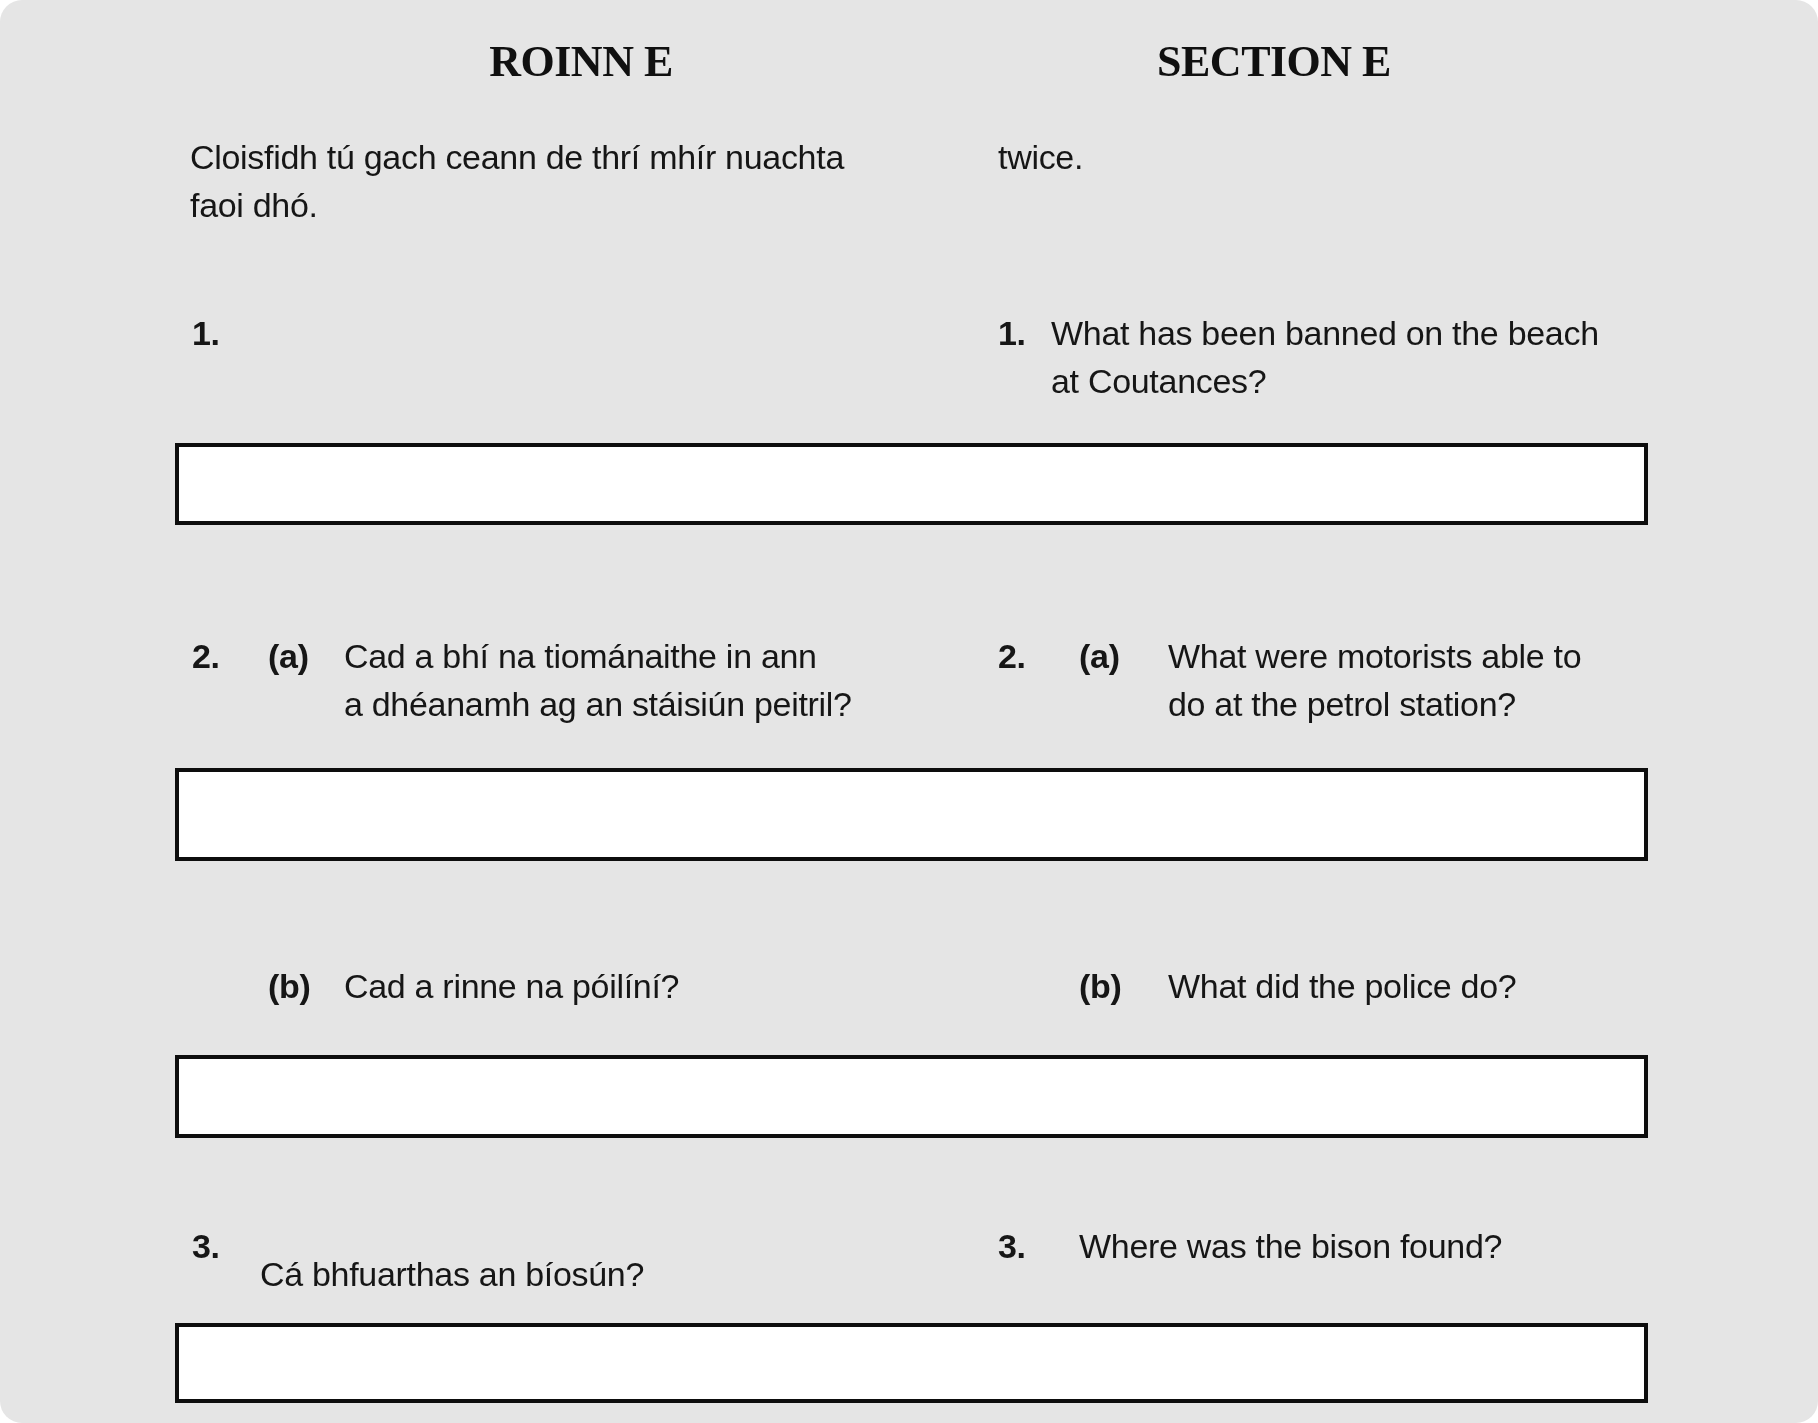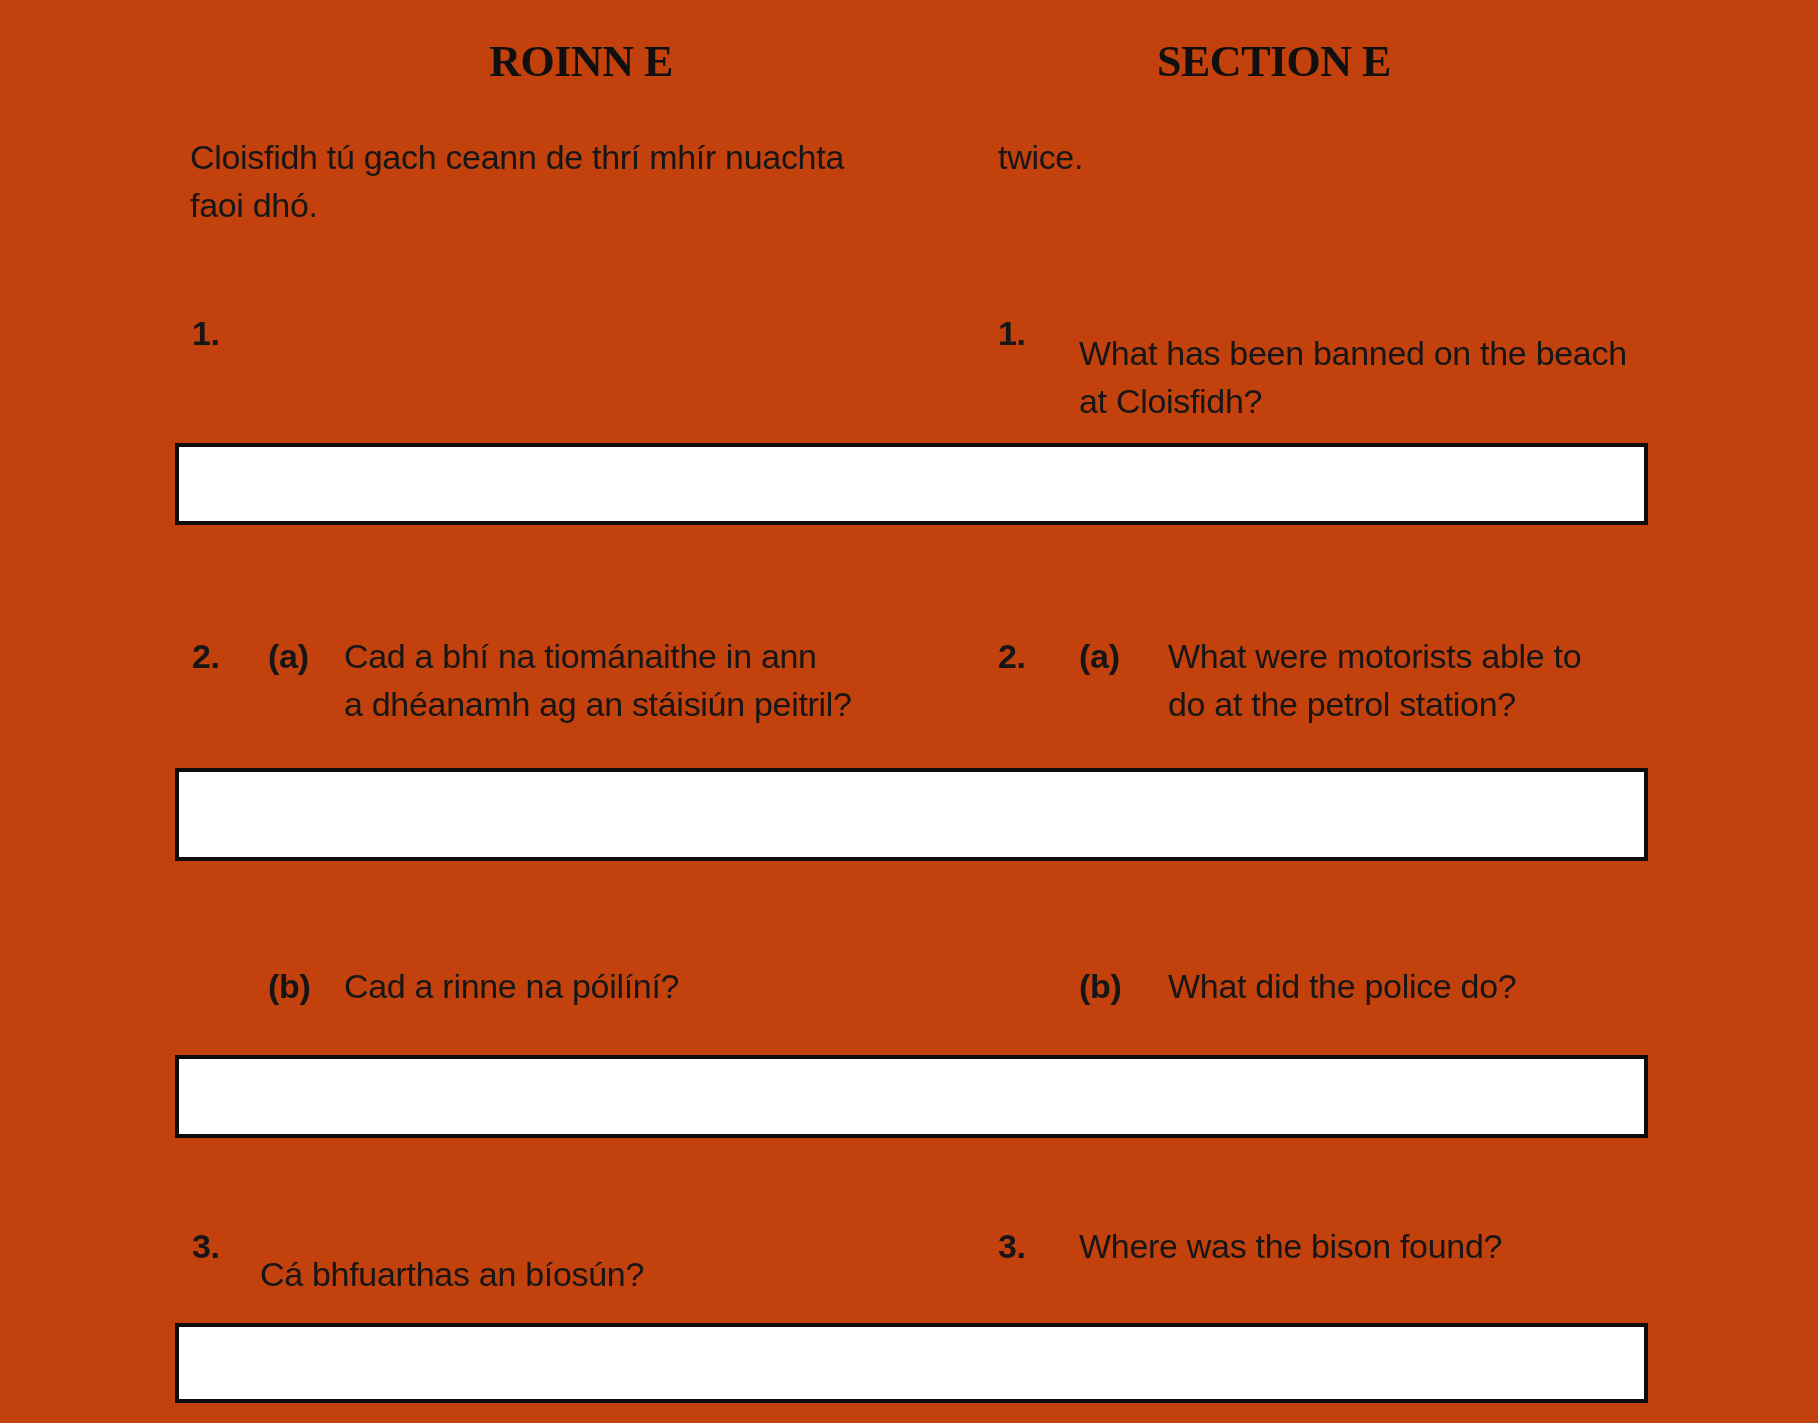--- a/index.html
+++ b/index.html
@@ -1,23 +1,24 @@
 <!DOCTYPE html>
 <html><head>
 <meta charset="utf-8">
 <style>
   html, body { margin: 0; padding: 0; background: #ffffff; }
   .page {
     position: relative;
     width: 1818px;
     height: 1423px;
-    background: #c2410c;
+    background: #e5e5e5;
     color: #151515;
     font-family: "Liberation Sans", sans-serif;
     overflow: hidden;
+    border-radius: 22px;
   }
   .heading {
     position: absolute;
     transform: translateX(-50%);
     font-family: "Liberation Serif", serif;
     font-weight: 700;
     font-size: 44px;
     line-height: 1;
     letter-spacing: -0.5px;
     white-space: nowrap;
@@ -57,23 +58,23 @@
 
   <div class="txt" style="left:998px; top:133px;">
     <div><span class="bd">twice</span><span>.</span></div>
   </div>
 
   <div class="txt num" style="left:192px; top:309px;">1.</div>
   <div class="txt" style="left:268px; top:309px;">
   </div>
 
   <div class="txt num" style="left:998px; top:309px;">1.</div>
-  <div class="txt" style="left:1079px; top:309px;margin-top:20px;">
+  <div class="txt" style="left:1051px; top:309px;">
     <div>What has been banned on the beach</div>
-    <div>at Cloisfidh?</div>
+    <div>at Coutances?</div>
   </div>
 
   <div class="answer-box" style="top:443px; height:82px;"></div>
 
   <div class="txt num" style="left:192px; top:632px;">2.</div>
   <div class="txt num" style="left:268px; top:632px;">(a)</div>
   <div class="txt" style="left:344px; top:632px;">
     <div>Cad a bhí na tiománaithe in ann</div>
     <div>a dhéanamh ag an stáisiún peitril?</div>
   </div>

